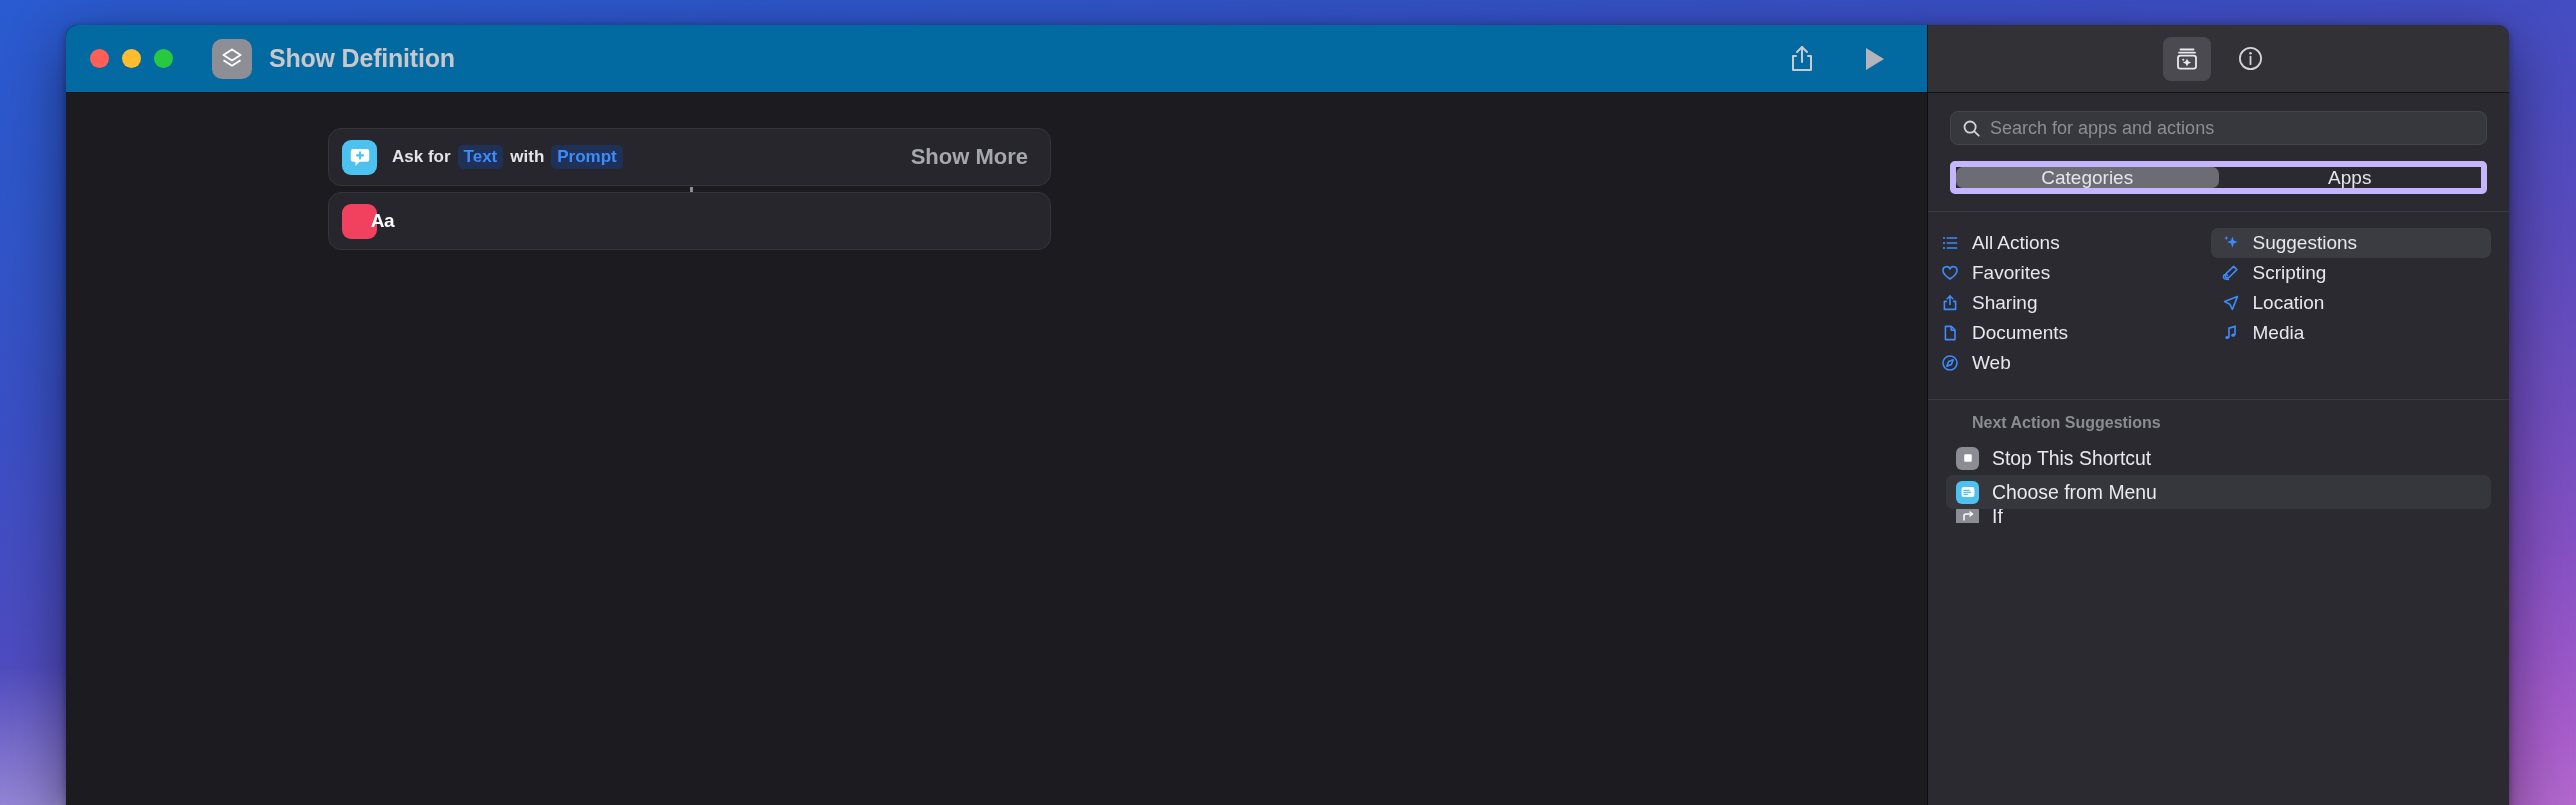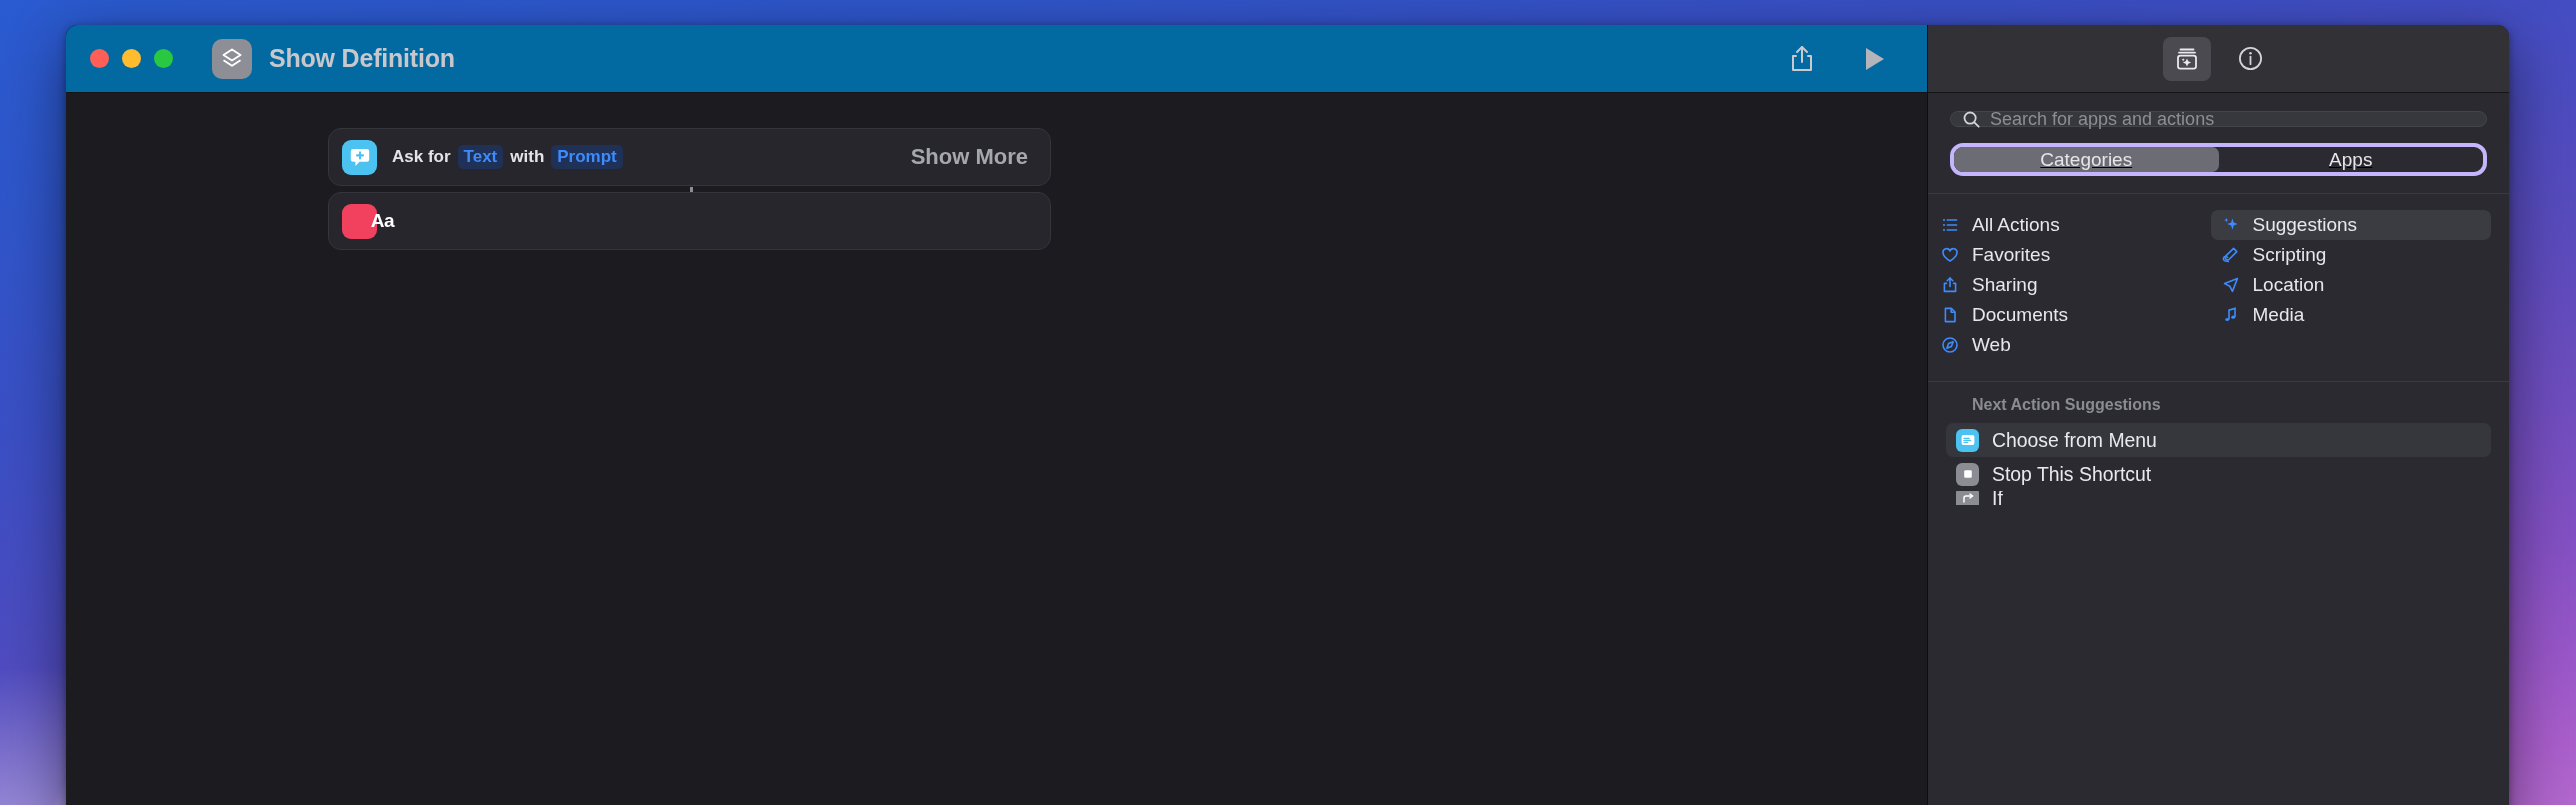--- a/index.html
+++ b/index.html
@@ -151,30 +151,30 @@
   .sb-tb-btn {
     width: 48px; height: 44px; border-radius: 8px;
     display: flex; align-items: center; justify-content: center;
   }
   .sb-tb-btn.active { background: #4a4a50; }
 
   .sb-body { flex: 1; display: flex; flex-direction: column; padding: 0; }
 
   .search-row { padding: 18px 22px 0 22px; }
   .search-box {
-    height: 16px; background: #37373e;
+    height: 34px; background: #37373e;
     border: 1px solid #44444c; border-radius: 8px;
     display: flex; align-items: center; padding: 0 11px; gap: 9px;
   }
   .search-ph { font-size: 18px; color: #8d8d95; }
 
   .seg-row { padding: 16px 22px 0 22px; }
   .segmented {
-    height: 33px; border: 4px solid #c4b5fd; border-radius: 13px;
-    display: flex; overflow: hidden; background: transparent; text-decoration: underline;
+    height: 33px; border: 6px solid #c4b5fd; border-radius: 5px;
+    display: flex; overflow: hidden; background: transparent;
   }
   .seg {
     flex: 1; display: flex; align-items: center; justify-content: center;
     font-size: 19px; color: #e6e6ea;
   }
   .seg.on { background: #6c6c75; border-radius: 7px; }
 
   .cat-sep { height: 1px; background: #3a3a41; margin: 17px 0 0 0; }
 
   .cats {
@@ -416,39 +416,39 @@
           </span>
           <span>Web</span>
         </div>
 
       </div>
 
       <div class="sug-sep"></div>
 
       <div class="sug-head">Next Action Suggestions</div>
 
+      <div class="sug">
+        <span class="sug-ic stop">
+          <svg width="16" height="16" viewBox="0 0 16 16">
+            <rect x="4.2" y="4.2" width="7.6" height="7.6" rx="1.4" fill="#fff"></rect>
+          </svg>
+        </span>
+        <span>Stop This Shortcut</span>
+      </div>
+
       <div class="sug on">
         <span class="sug-ic menu">
           <svg width="16" height="16" viewBox="0 0 16 16">
             <rect x="1.6" y="3" width="12.8" height="10" rx="1.9" fill="#fff"></rect>
             <path d="M4 6.4 H9.2 M4 8.4 H10.6 M4 10.3 H7.6" stroke="#4cc2f0" stroke-width="1.35" stroke-linecap="round"></path>
           </svg>
         </span>
         <span>Choose from Menu</span>
       </div>
 
-      <div class="sug">
-        <span class="sug-ic stop">
-          <svg width="16" height="16" viewBox="0 0 16 16">
-            <rect x="4.2" y="4.2" width="7.6" height="7.6" rx="1.4" fill="#fff"></rect>
-          </svg>
-        </span>
-        <span>Stop This Shortcut</span>
-      </div>
-
       <div class="sug clipped">
         <span class="sug-ic cond">
           <svg width="16" height="16" viewBox="0 0 16 16" fill="none" stroke="#fff" stroke-width="1.5" stroke-linecap="round">
             <path d="M4 12 V8 A2 2 0 0 1 6 6 H12"></path>
             <path d="M10 4 L12.4 6 L10 8"></path>
           </svg>
         </span>
         <span>If</span>
       </div>
 

